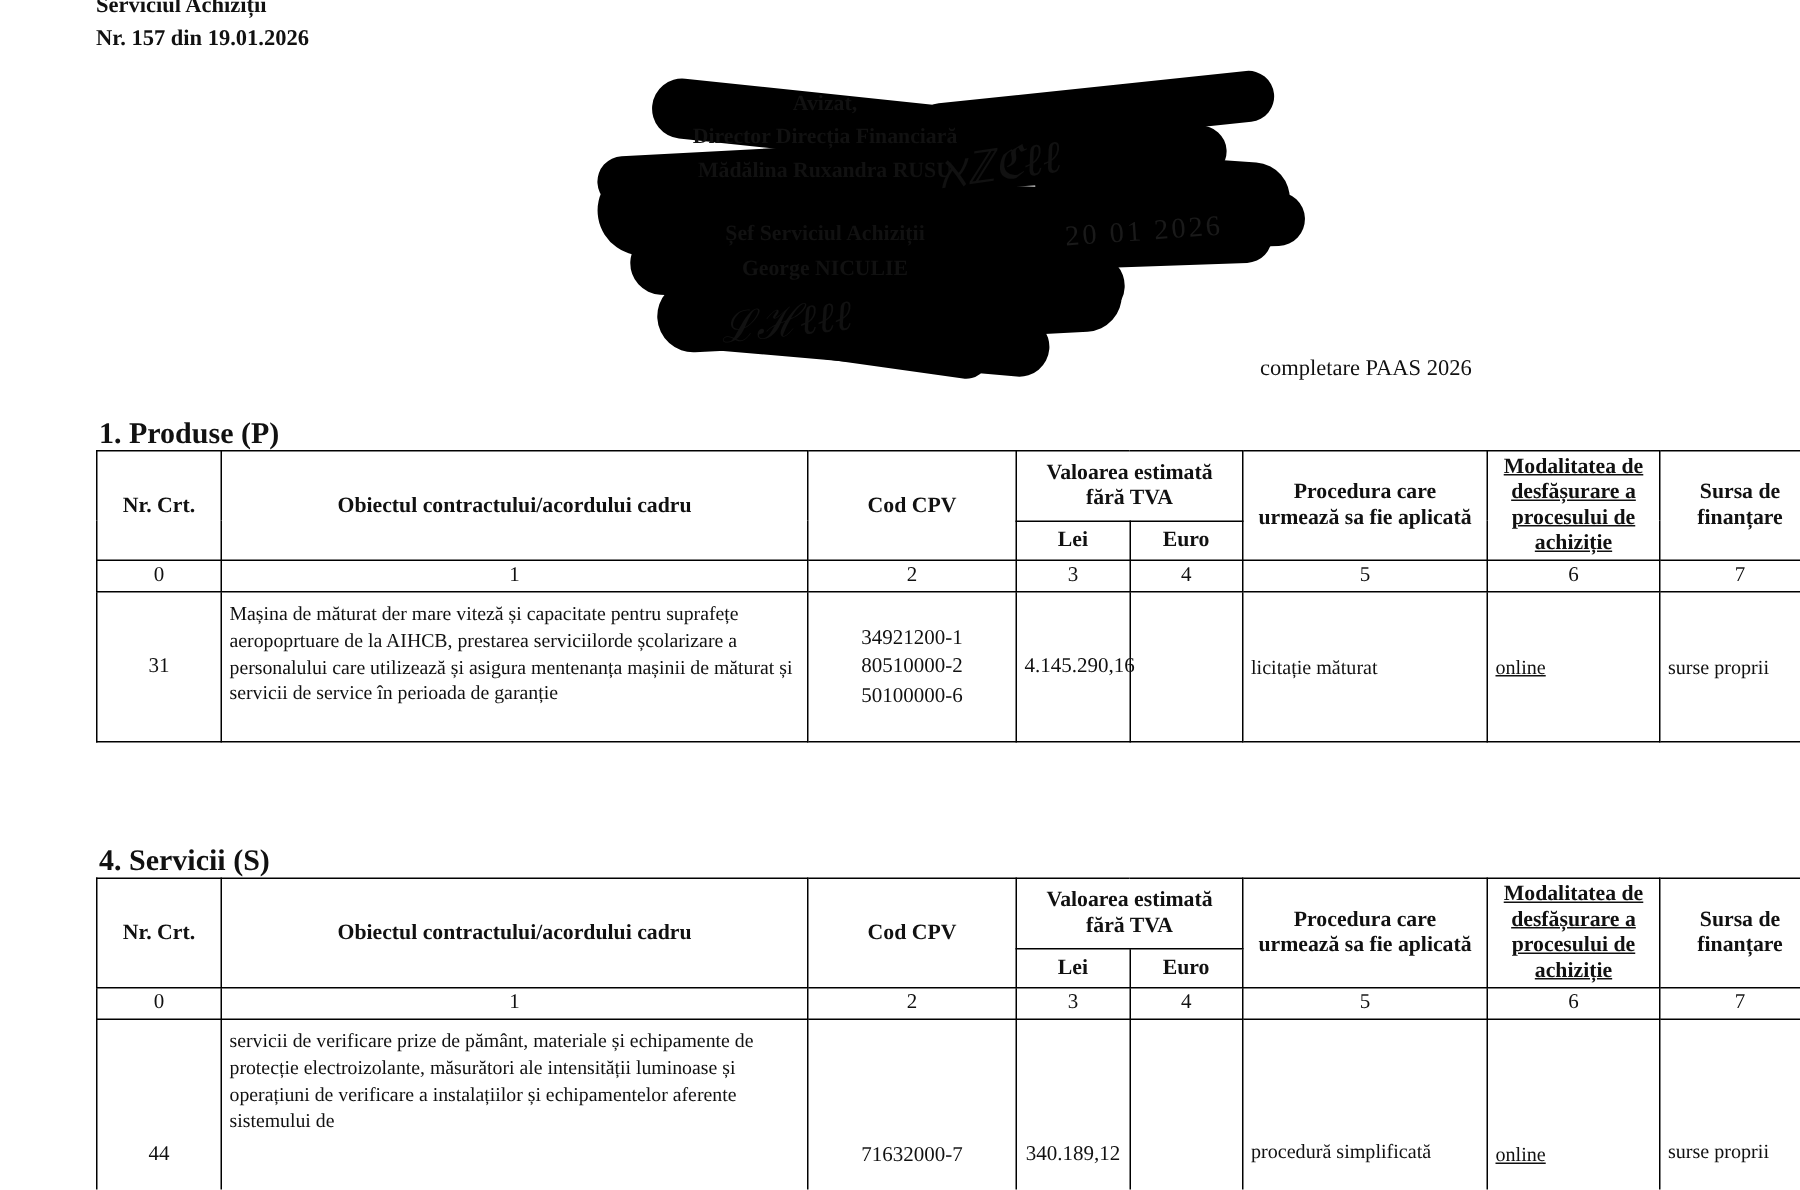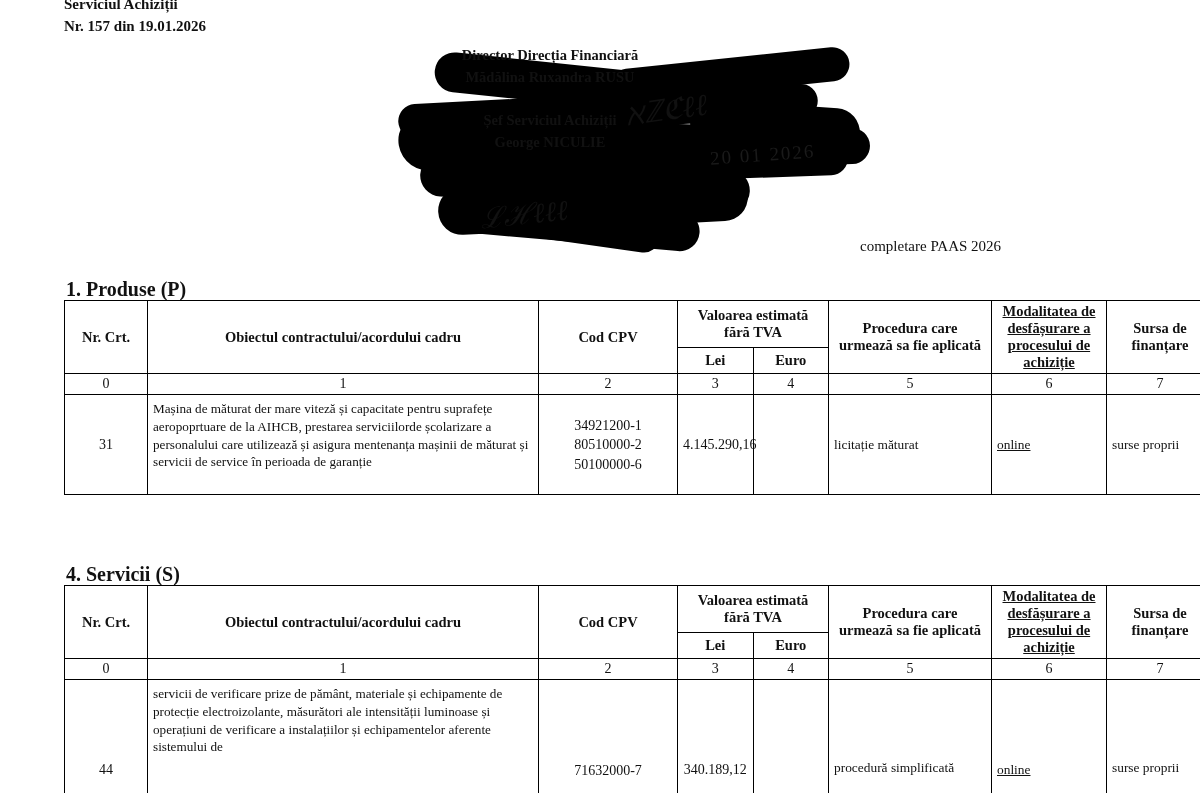--- a/index.html
+++ b/index.html
@@ -84,21 +84,21 @@
   .anexa {
     position: absolute;
     left: 630px;
     top: 212px;
     font-size: 16.5px;
     font-weight: bold;
     white-space: nowrap;
   }
   .anexa-sub {
     position: absolute;
-    left: 860px;
+    left: 840px;
     top: 238px;
     font-size: 15px;
     white-space: nowrap;
   }
 
   
   .sect-title {
     position: absolute;
     left: 66px;
     font-size: 20px;
@@ -179,20 +179,21 @@
     <div class="blob" style="left:30px; top:118px; width:330px; height:42px; transform:rotate(3deg);"></div>
     <div class="blob" style="left:48px; top:136px; width:310px; height:48px; transform:rotate(-3deg);"></div>
     <div class="blob" style="left:60px; top:158px; width:250px; height:40px; transform:rotate(5deg);"></div>
     <div class="blob" style="left:220px; top:14px; width:240px; height:34px; transform:rotate(-6deg);"></div>
     <div class="blob" style="left:8px; top:62px; width:110px; height:60px; transform:rotate(-10deg);"></div>
     <div class="blob" style="left:300px; top:60px; width:170px; height:48px; transform:rotate(4deg);"></div>
     <div class="blob" style="left:330px; top:86px; width:150px; height:36px; transform:rotate(-2deg);"></div>
     <div class="blob" style="left:60px; top:166px; width:210px; height:30px; transform:rotate(8deg);"></div>
 
     <div class="sig-text">
+      <div class="l1">Avizat,</div>
       <div>Director Direcția Financiară</div>
       <div>Mădălina Ruxandra RUSU</div>
       <div class="l4">Șef Serviciul Achiziții</div>
       <div>George NICULIE</div>
     </div>
 
     <div class="scribble-sig" style="left:235px; top:44px; font-size:30px; transform:rotate(-8deg);">ℵℤℭℓℓ</div>
     <div class="scribble-date">20 01 2026</div>
     <div class="scribble-sig" style="left:90px; top:150px; font-size:28px; transform:rotate(-6deg);">ℒℋℓℓℓ</div>
   </div>

